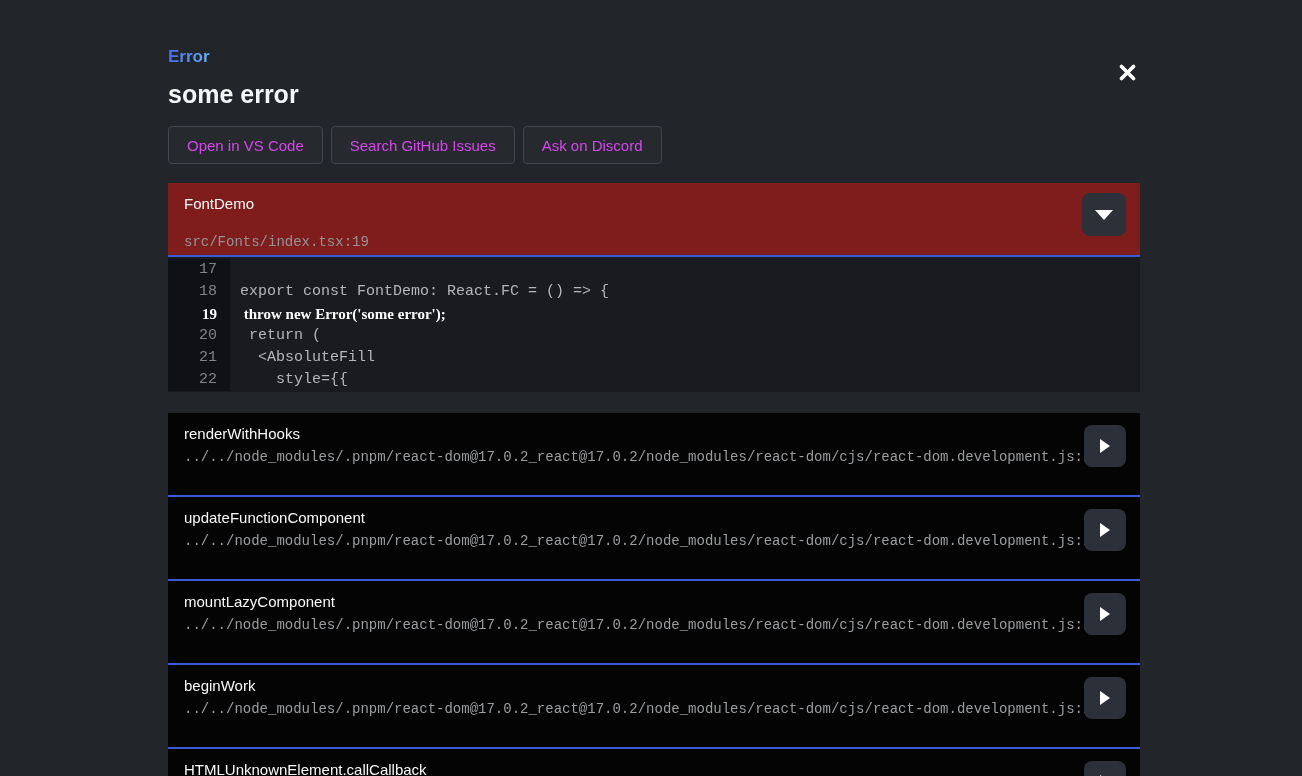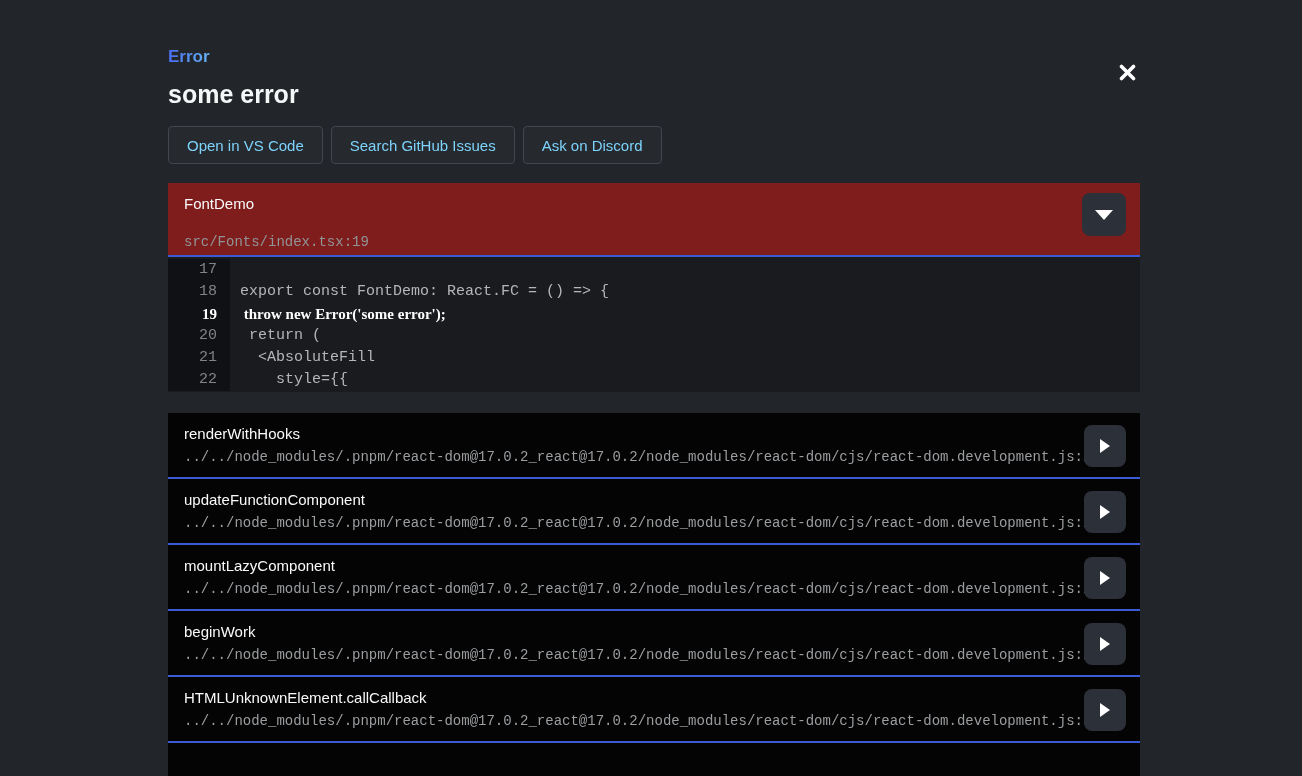--- a/index.html
+++ b/index.html
@@ -36,21 +36,21 @@
     display: flex; align-items: center; justify-content: center;
   }
   
   .actions { margin-top: 18px; display: flex; gap: 8px; }
   .action-btn {
     height: 38px;
     padding: 0 18px;
     background: #26292e;
     border: 1px solid #42464d;
     border-radius: 4px;
-    color: #7dd3fc;
+    color: #d946ef;
     font-size: 15px;
     font-family: "Liberation Sans", sans-serif;
     display: flex; align-items: center;
     cursor: pointer;
   }
   
   .code-frame { margin-top: 19px; }
   .code-frame-header {
     position: relative;
     background: #7f1d1d;
@@ -109,21 +109,21 @@
     padding-left: 10px;
     font: 15px/22px "Liberation Mono", monospace;
   }
   .code-line.hl .code-gutter,
   .code-line.hl .code-text { color: #ffffff; font-weight: bold; font-family: Liberation Serif, serif; }
   
   .stack { margin-top: 21px; }
   .frame {
     position: relative;
     background: #040404;
-    height: 66px;
+    height: 84px;
     box-sizing: border-box;
     border-bottom: 2px solid #3b5bd6;
     padding: 11px 16px 0 16px;
   }
   .frame-name { color: #fafafa; font-size: 15px; line-height: 20px; }
   .frame-path {
     margin-top: 4px;
     color: #9b9ea1; font-size: 14px; line-height: 18px;
     font-family: "Liberation Mono", monospace;
     white-space: pre;

